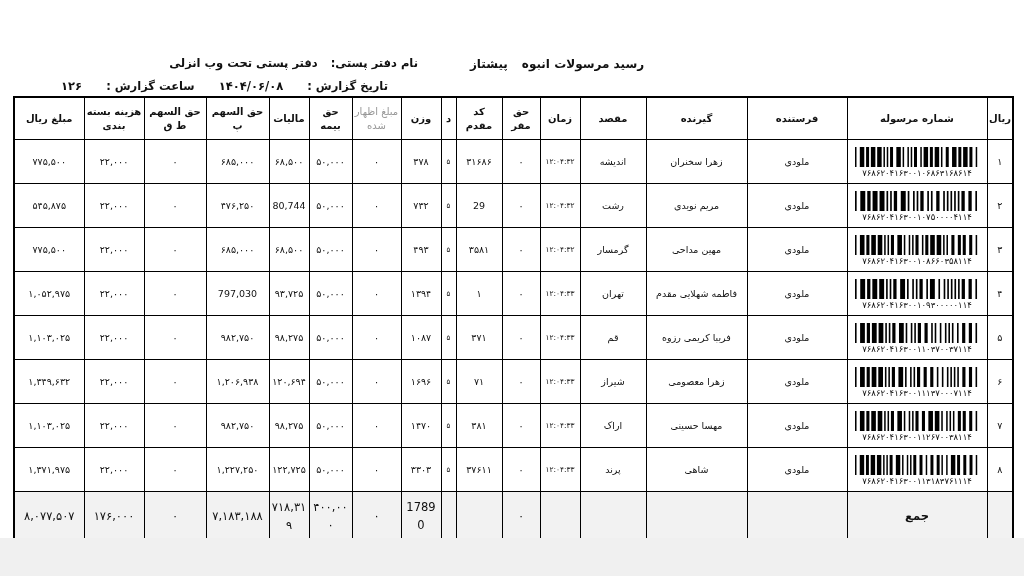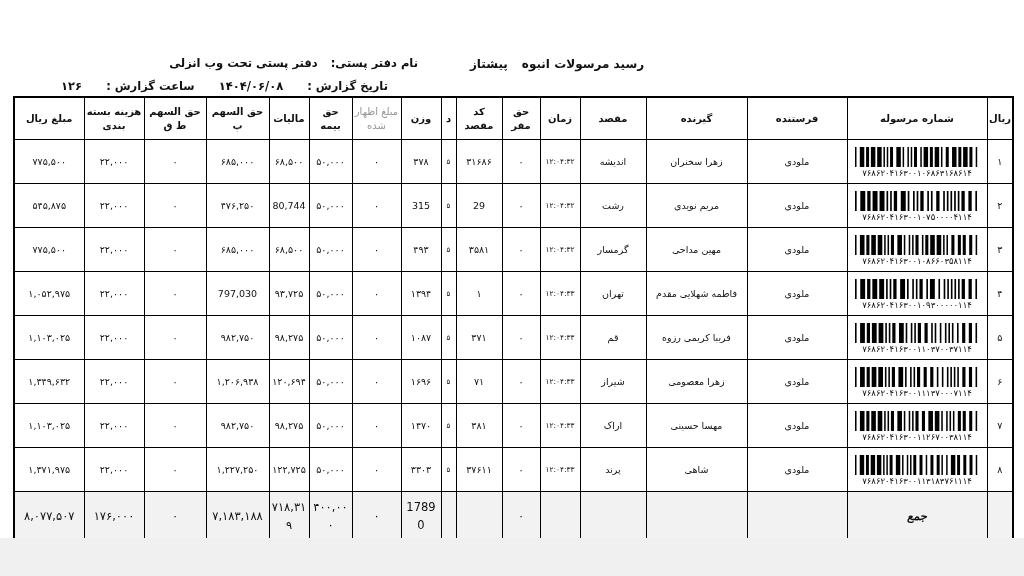--- a/index.html
+++ b/index.html
@@ -44,21 +44,21 @@
   .grid td.bc{padding:2px 3px 1px;}
   .bcsvg{display:block;margin:1px auto 0;fill:#000;}
   .bcnum{
     font-size:8.5px;direction:ltr;text-align:center;margin-top:1px;
     letter-spacing:0.2px;white-space:nowrap;color:#111;
   }
   tr.totals td{
     background:#f2f2f2;height:46px;font-size:11.5px;
     white-space:normal;word-break:break-all;line-height:1.6;
   }
-  tr.totals td.sum-label{font-weight:bold;font-size:11.5px;font-style:italic;}
+  tr.totals td.sum-label{font-weight:bold;font-size:11.5px;}
 
   .bottom-strip{
     position:absolute;left:0;top:538px;width:1024px;height:38px;
     background:#f0f0f0;
   }
 </style>
 </head>
 <body>
 
 <div class="page">
@@ -102,21 +102,21 @@
       </colgroup>
     <thead>
         <tr id="grid-head">
           <th class="col-row">ریال</th>
           <th class="col-barcode">شماره مرسوله</th>
           <th class="col-sender">فرستنده</th>
           <th class="col-receiver">گیرنده</th>
           <th class="col-destination">مقصد</th>
           <th class="col-time">زمان</th>
           <th class="col-base_fee">حق مقر</th>
-          <th class="col-dest_code">کد مقصد</th>
+          <th class="col-dest_code">کد مقدم</th>
           <th class="col-d">د</th>
           <th class="col-weight">وزن</th>
           <th class="col-declared_value">مبلغ اظهار شده</th>
           <th class="col-insurance">حق بیمه</th>
           <th class="col-tax">مالیات</th>
           <th class="col-share_p">حق السهم پ</th>
           <th class="col-share_tq">حق السهم ط ق</th>
           <th class="col-packing">هزینه بسته بندی</th>
           <th class="col-amount">مبلغ ریال</th>
         </tr>
@@ -200,21 +200,21 @@
             </svg>
             <div class="bcnum">۷۶۸۶۲۰۴۱۶۳۰۰۱۰۷۵۰۰۰۰۴۱۱۴</div>
           </td>
           <td class="col-sender">ملودی</td>
           <td class="col-receiver">مریم نویدی</td>
           <td class="col-destination">رشت</td>
           <td class="col-time">۱۲:۰۴:۳۲</td>
           <td class="col-base_fee">۰</td>
           <td class="col-dest_code">29</td>
           <td class="col-d">۵</td>
-          <td class="col-weight">315</td>
+          <td class="col-weight">۷۳۲</td>
           <td class="col-declared_value">۰</td>
           <td class="col-insurance">۵۰,۰۰۰</td>
           <td class="col-tax">80,744</td>
           <td class="col-share_p">۴۷۶,۲۵۰</td>
           <td class="col-share_tq">۰</td>
           <td class="col-packing">۲۲,۰۰۰</td>
           <td class="col-amount">۵۴۵,۸۷۵</td>
         </tr>
         <tr>
           <td class="col-row">۳</td>

